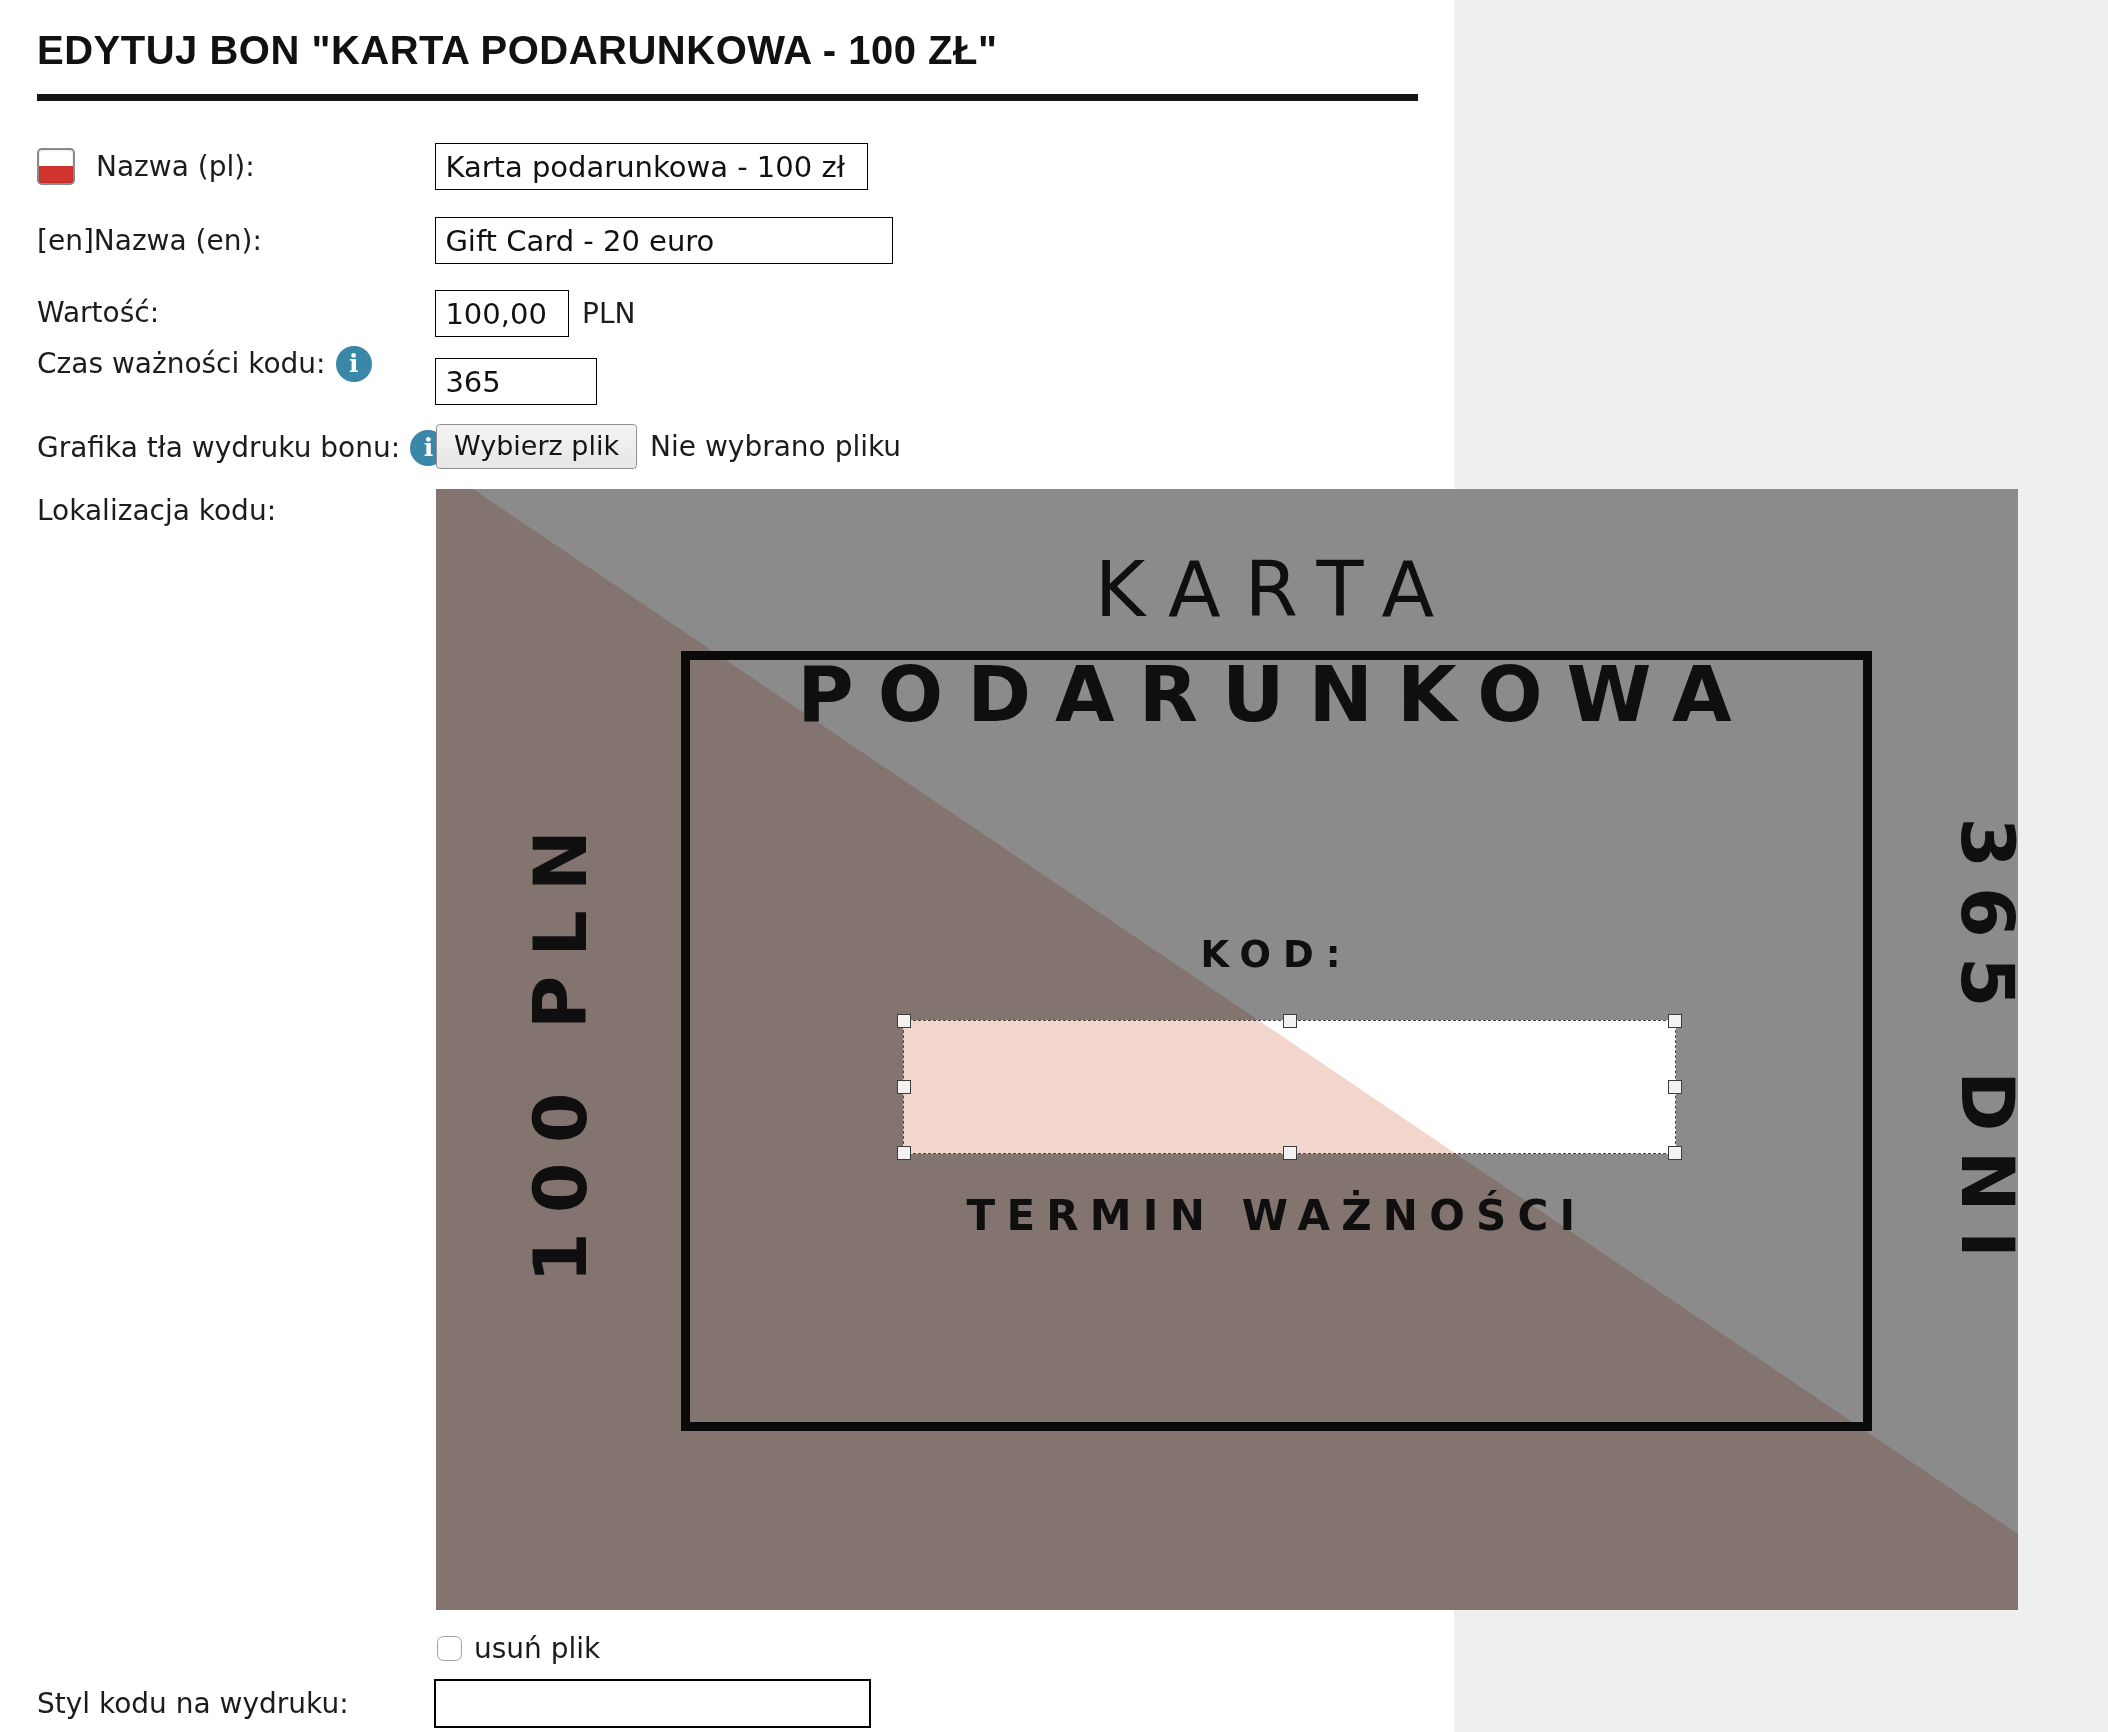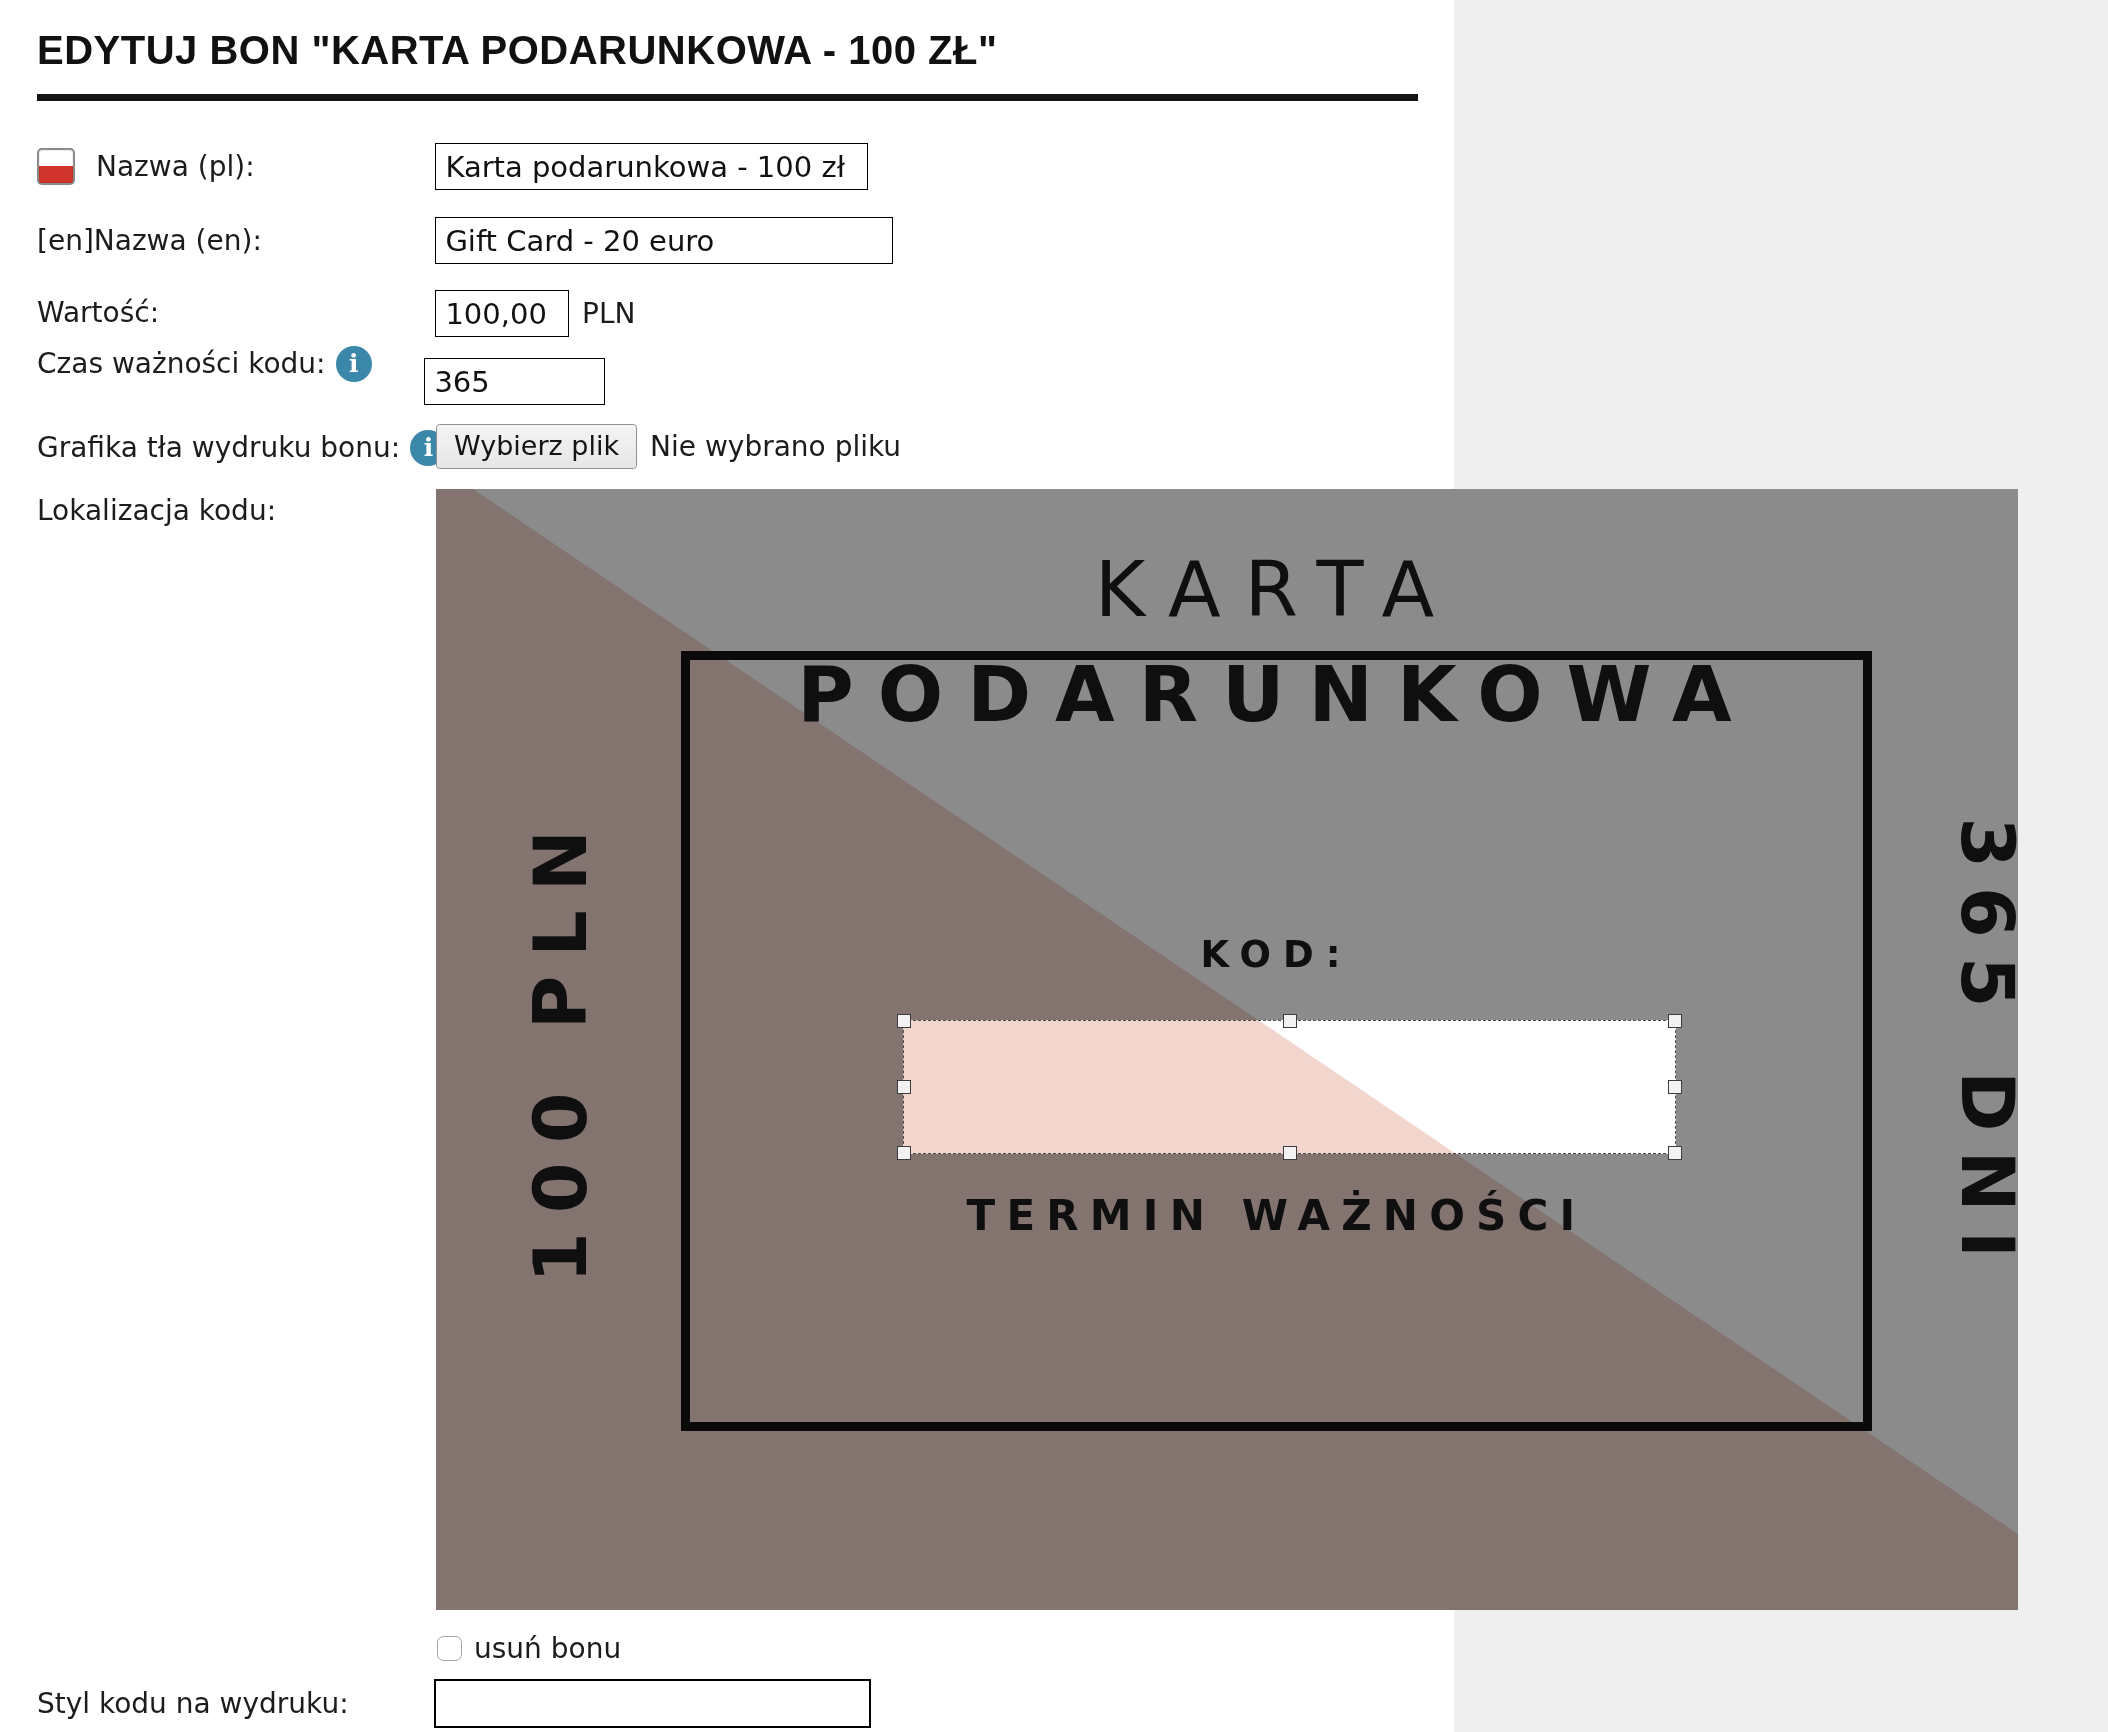--- a/index.html
+++ b/index.html
@@ -152,21 +152,21 @@
   <input class="text-input" style="width: 134px; height: 47px;" value="100,00">
   <span>PLN</span>
 </div>
 
 <div class="label-row" style="top:340px;">
   <span>Czas ważności kodu:</span>
   <span class="info-icon">
       <span>i</span>
     </span>
 </div>
-<input class="text-input" style="left: 424px; top: 358px; width: 181px; height: 47px;" value="365">
+<input class="text-input" style="left: 435px; top: 358px; width: 162px; height: 47px;" value="365">
 
 <div class="label-row" style="top:427px; height:41px;">
   <span>Grafika tła wydruku bonu:</span>
   <span class="info-icon">
       <span>i</span>
     </span>
 </div>
 <div class="inline-group" style="left:436px; top:426px; height:41px;">
   <span class="file-btn">Wybierz plik</span>
   <span>Nie wybrano pliku</span>
@@ -195,20 +195,20 @@
     <span class="handle h-ml"></span>
     <span class="handle h-mr"></span>
     <span class="handle h-bl"></span>
     <span class="handle h-bm"></span>
     <span class="handle h-br"></span>
   </div>
 </div>
 
 <div class="checkbox-row">
   <span class="checkbox"></span>
-  <span>usuń bonu</span>
+  <span>usuń plik</span>
 </div>
 
 <div class="label-row" style="top:1679px; height:49px;">
   <span>Styl kodu na wydruku:</span>
 </div>
 <input class="text-input" style="left: 434px; top: 1679px; width: 437px; height: 49px; border-width: 2.8px;" value="">
 
 
 </body></html>

